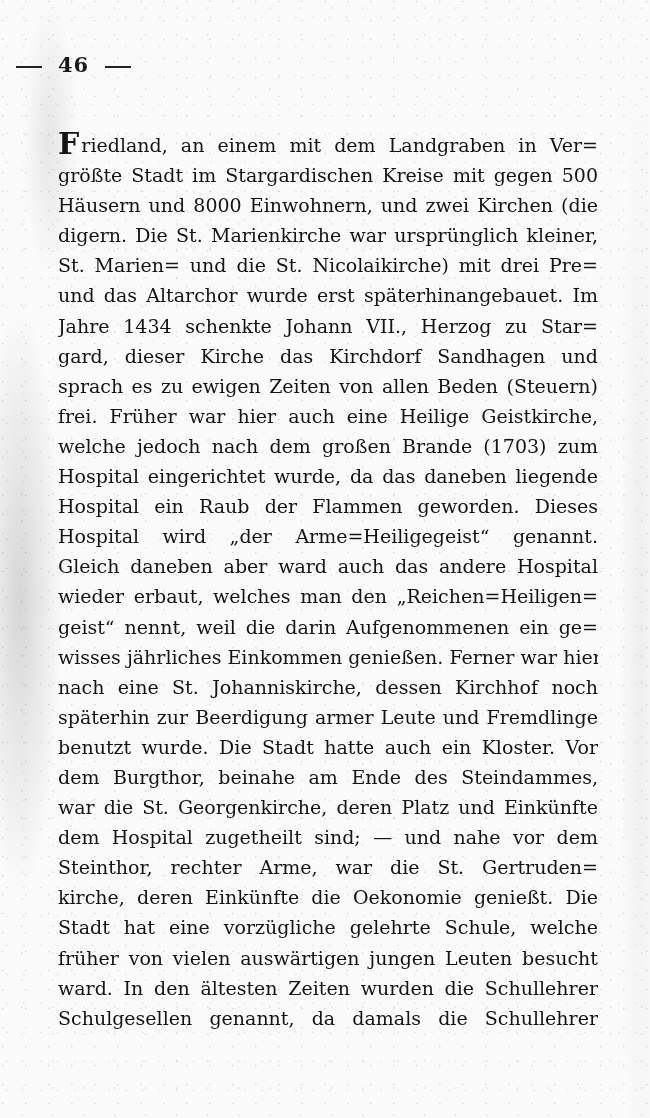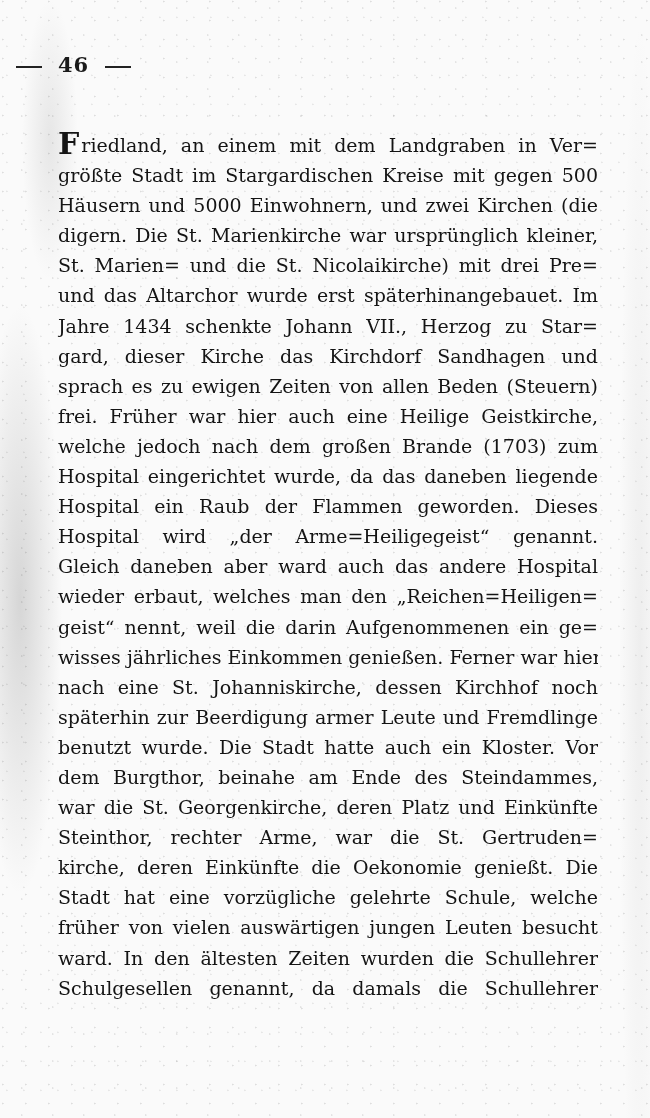--- a/index.html
+++ b/index.html
@@ -87,41 +87,42 @@
 <div class="page">
   <div class="speckle"></div>
 
   <div class="page-number">
     <span class="dash"></span><span>46</span><span class="dash"></span>
   </div>
 
   <div class="text-block">
     <div class="line"><span class="initial">F</span><span>riedland, an einem mit dem Landgraben in Ver=</span></div>
     <div class="line">größte Stadt im Stargardischen Kreise mit gegen 500</div>
-    <div class="line">Häusern und 5000 Einwohnern, und zwei Kirchen (die</div>
+    <div class="line">Häusern und 8000 Einwohnern, und zwei Kirchen (die</div>
     <div class="line">digern. Die St. Marienkirche war ursprünglich kleiner,</div>
     <div class="line">St. Marien= und die St. Nicolaikirche) mit drei Pre=</div>
     <div class="line">und das Altarchor wurde erst späterhinangebauet. Im</div>
     <div class="line">Jahre 1434 schenkte Johann VII., Herzog zu Star=</div>
     <div class="line">gard, dieser Kirche das Kirchdorf Sandhagen und</div>
     <div class="line">sprach es zu ewigen Zeiten von allen Beden (Steuern)</div>
     <div class="line">frei. Früher war hier auch eine Heilige Geistkirche,</div>
     <div class="line">welche jedoch nach dem großen Brande (1703) zum</div>
     <div class="line">Hospital eingerichtet wurde, da das daneben liegende</div>
     <div class="line">Hospital ein Raub der Flammen geworden. Dieses</div>
     <div class="line">Hospital wird „der Arme=Heiligegeist“ genannt.</div>
     <div class="line">Gleich daneben aber ward auch das andere Hospital</div>
     <div class="line">wieder erbaut, welches man den „Reichen=Heiligen=</div>
     <div class="line">geist“ nennt, weil die darin Aufgenommenen ein ge=</div>
     <div class="line">wisses jährliches Einkommen genießen. Ferner war hier</div>
     <div class="line">nach eine St. Johanniskirche, dessen Kirchhof noch</div>
     <div class="line">späterhin zur Beerdigung armer Leute und Fremdlinge</div>
     <div class="line">benutzt wurde. Die Stadt hatte auch ein Kloster. Vor</div>
     <div class="line">dem Burgthor, beinahe am Ende des Steindammes,</div>
     <div class="line">war die St. Georgenkirche, deren Platz und Einkünfte</div>
+    <div class="line">dem Hospital zugetheilt sind; — und nahe vor dem</div>
     <div class="line">Steinthor, rechter Arme, war die St. Gertruden=</div>
     <div class="line">kirche, deren Einkünfte die Oekonomie genießt. Die</div>
     <div class="line">Stadt hat eine vorzügliche gelehrte Schule, welche</div>
     <div class="line">früher von vielen auswärtigen jungen Leuten besucht</div>
     <div class="line">ward. In den ältesten Zeiten wurden die Schullehrer</div>
     <div class="line last">Schulgesellen genannt, da damals die Schullehrer</div>
   </div>
 </div>
 
 </body></html>

